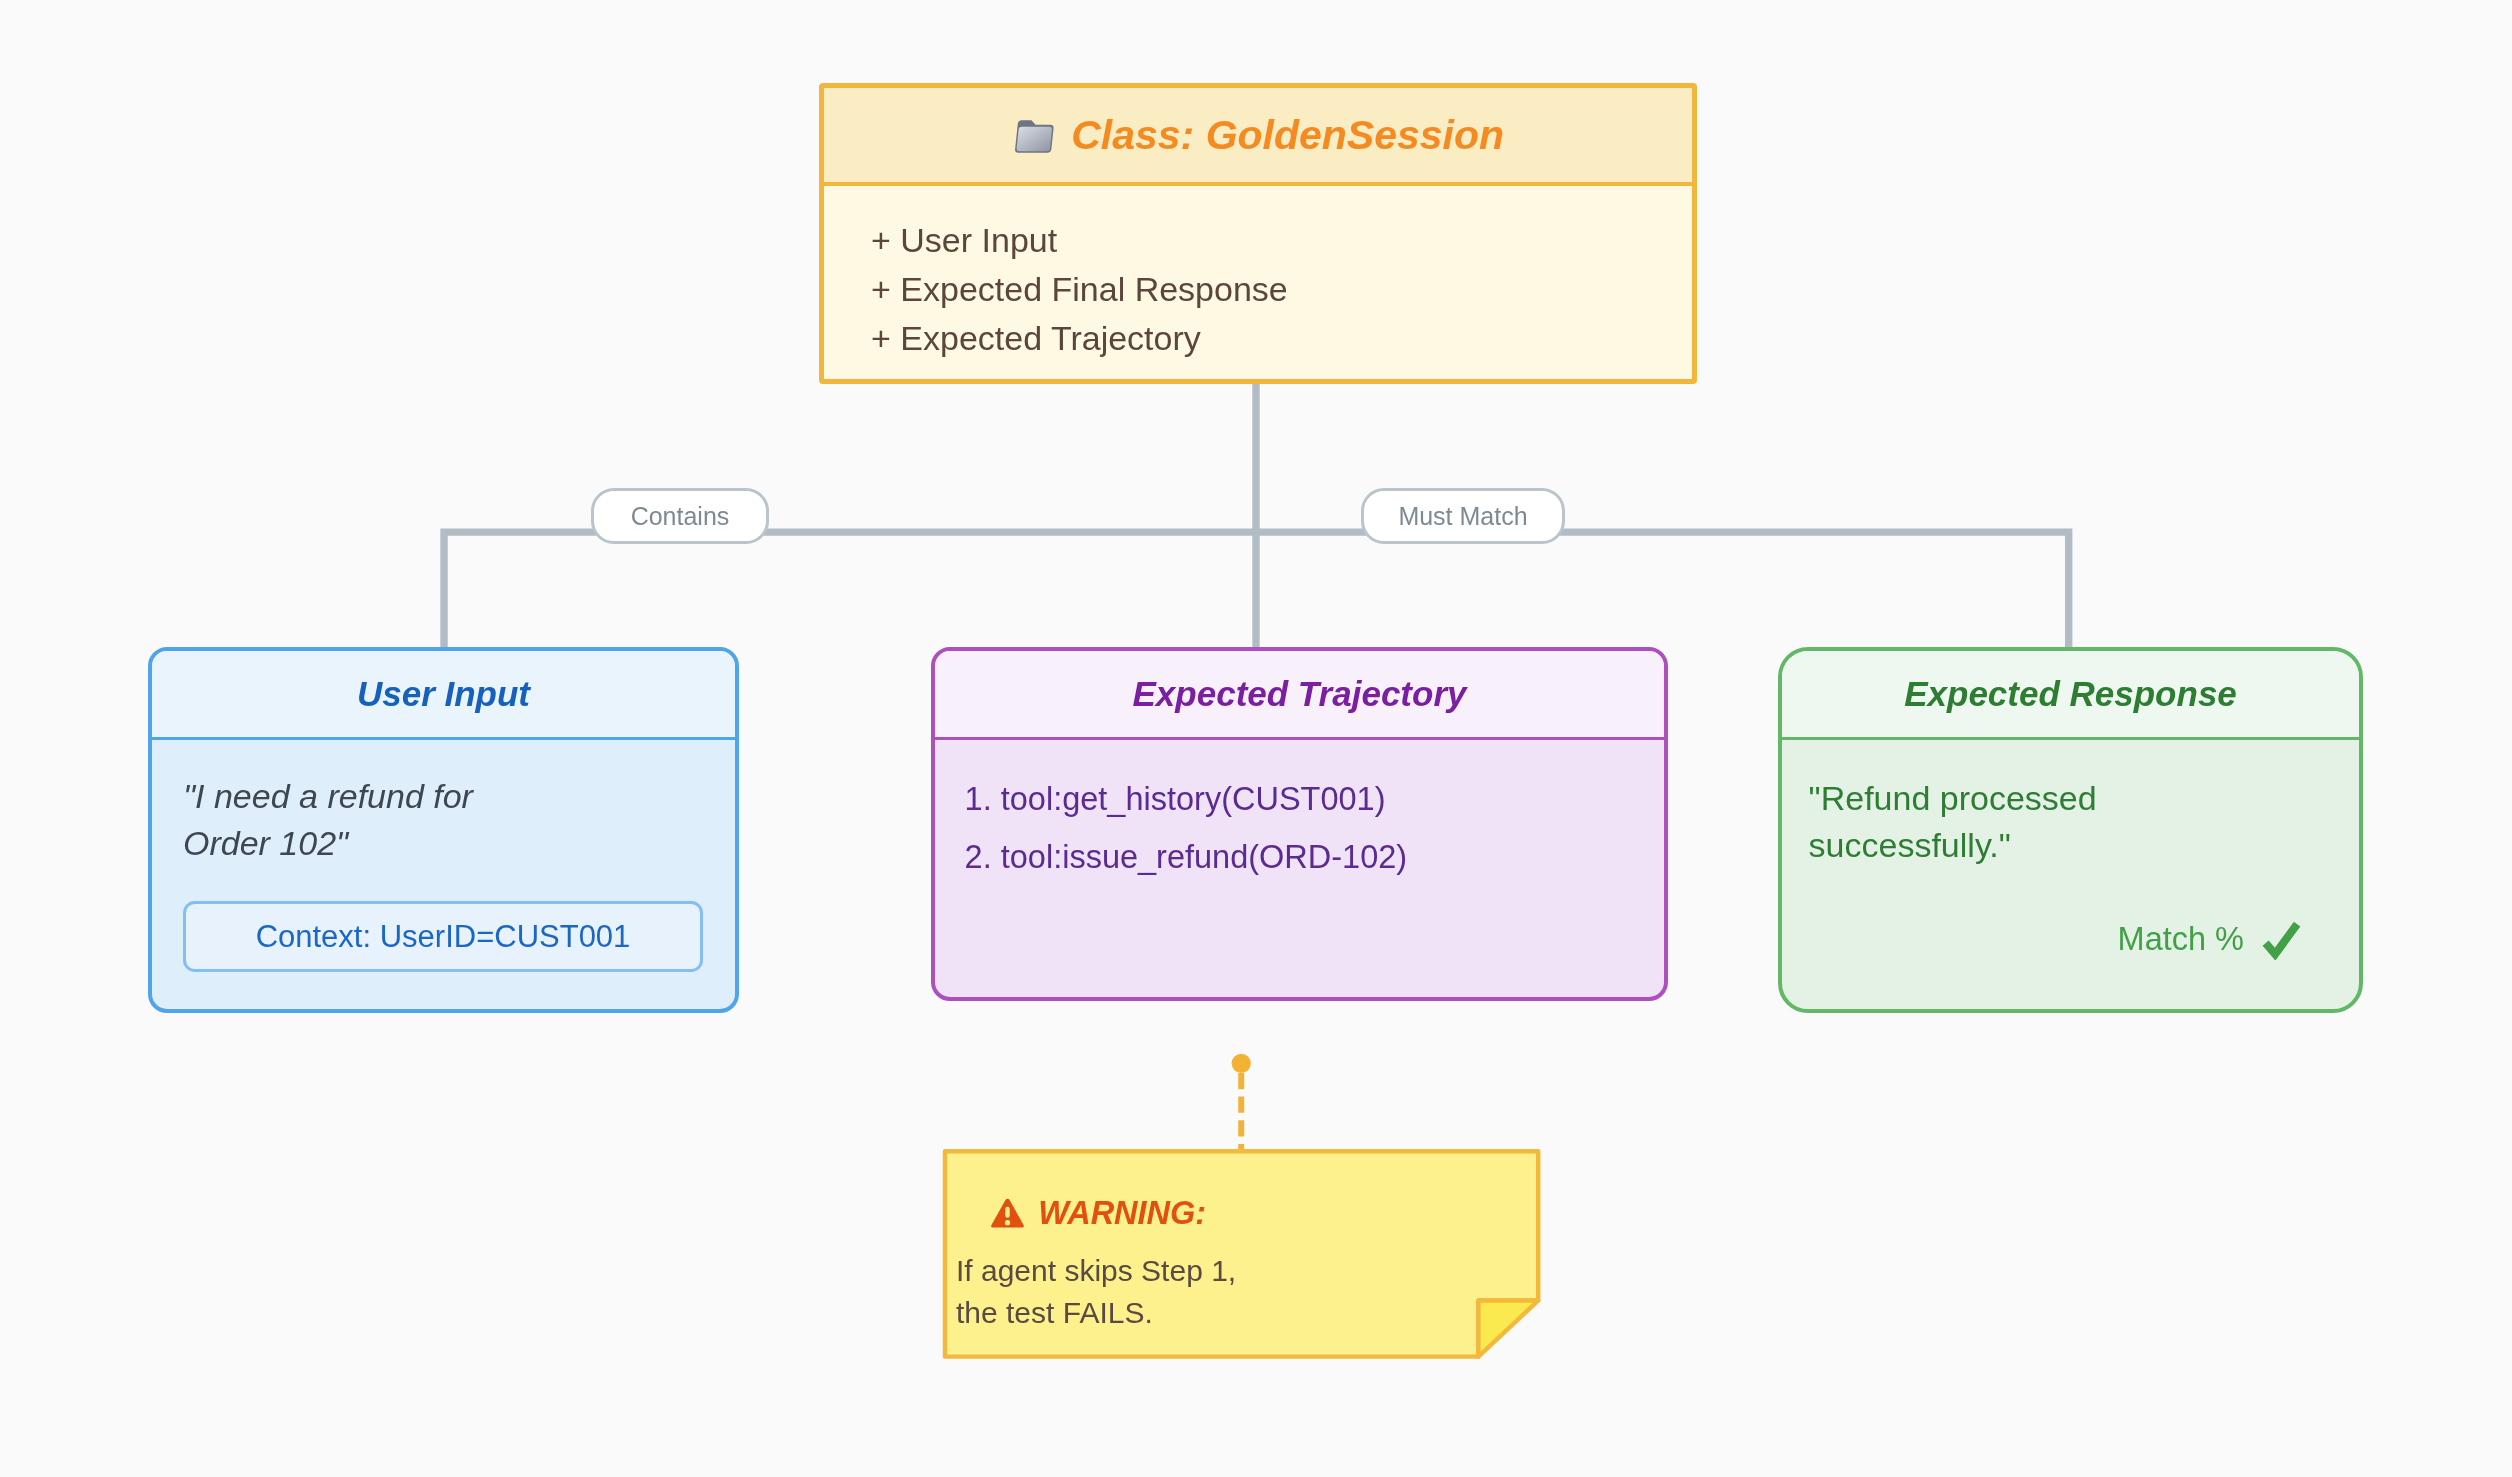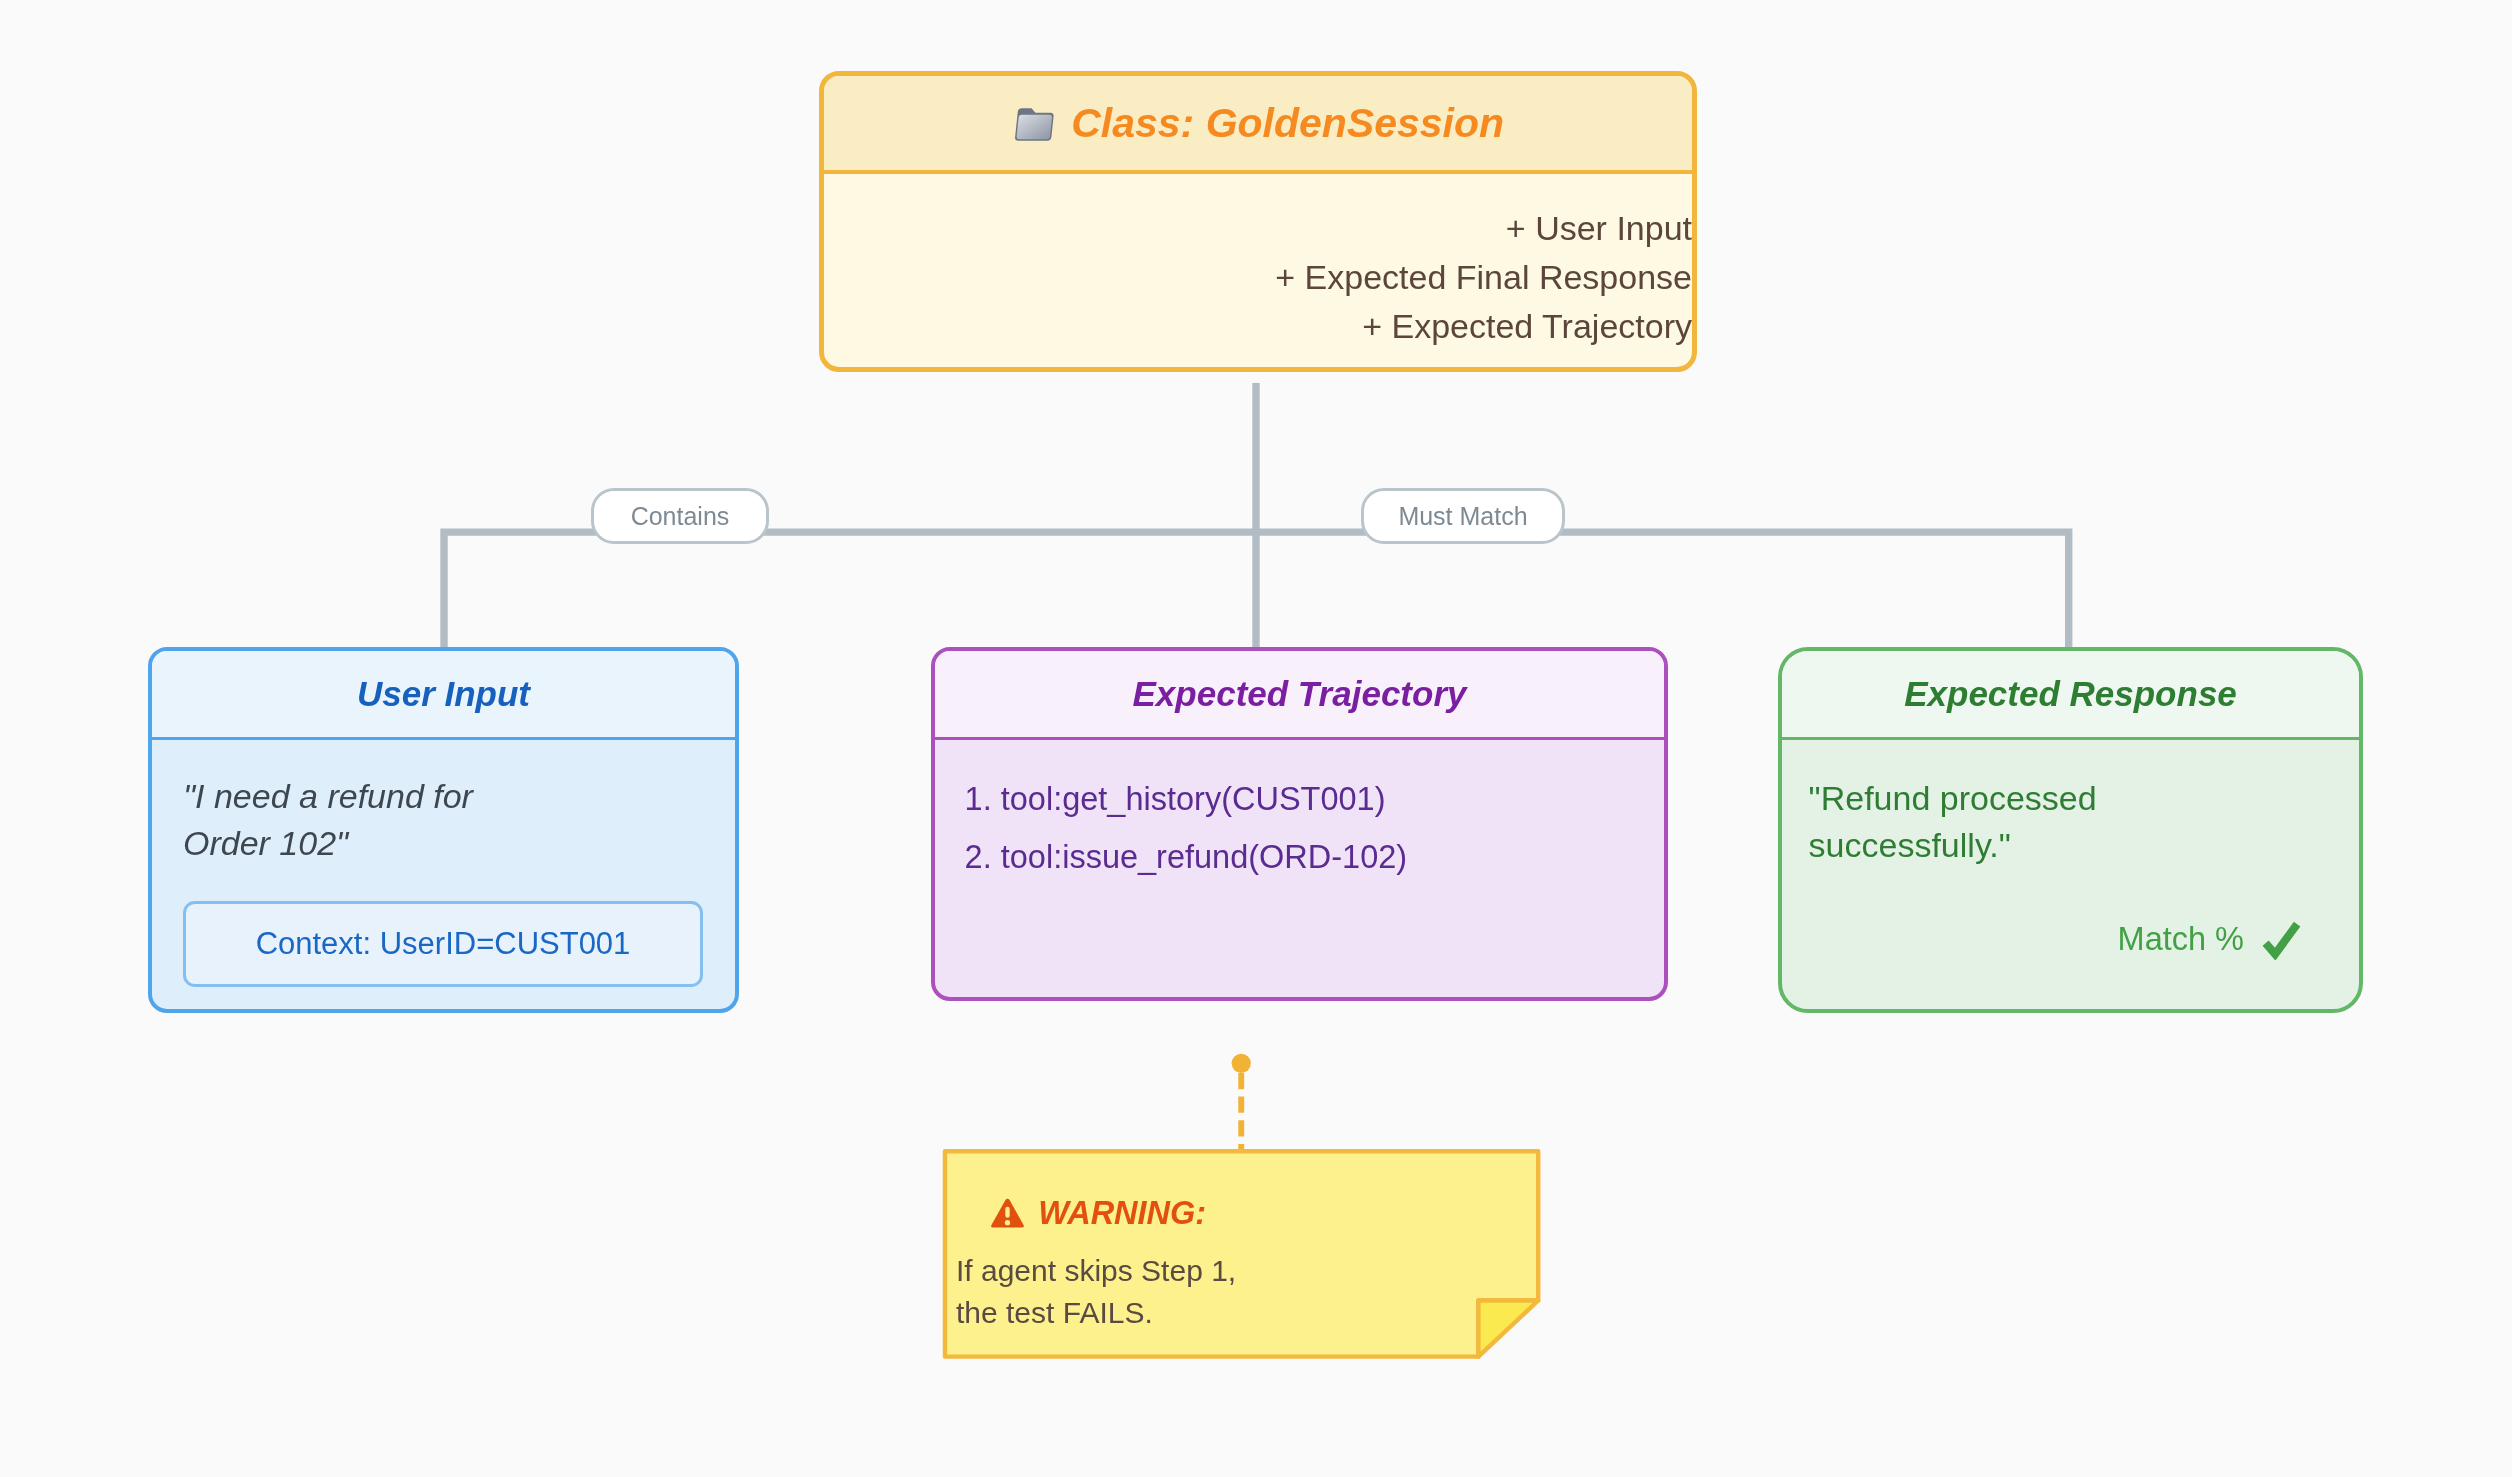--- a/index.html
+++ b/index.html
@@ -23,34 +23,34 @@
   .canvas{position:relative; width:2512px; height:1478px; background:var(--page-bg); overflow:hidden;}
   svg.layer{position:absolute; left:0; top:0; pointer-events:none;}
   .underlay{z-index:0;}
   .overlay{z-index:3;}
 
   .node{position:absolute; box-sizing:border-box; overflow:hidden; z-index:1; border-style:solid;}
   .node .hdr{display:flex; align-items:center; justify-content:center; box-sizing:border-box;
     font-weight:bold; font-style:italic;}
   .node .body{position:relative;}
 
-  #class-box{left:819px; top:71px; width:878px; height:301px;
-    border:5.9px solid var(--class-border); border-radius:20px; background:var(--class-body-bg);text-align:right;}
+  #class-box{left:819px; top:83px; width:878px; height:301px;
+    border:5.9px solid var(--class-border); border-radius:4px; background:var(--class-body-bg);}
   #class-box .hdr{height:98px; background:var(--class-header-bg);
     border-bottom:4.4px solid var(--class-border); font-size:41px; color:var(--class-title); gap:16.3px;}
   #class-members{padding:29.6px 0 0 47px; font-size:34px; line-height:49px; color:var(--class-member-text);}
 
   .child .hdr{height:89px; font-size:35px; border-bottom-style:solid; border-bottom-width:3px;}
 
   #user-input-box{left:148px; top:647px; width:591px; height:366px;
     border:4.4px solid var(--input-border); border-radius:19px; background:var(--input-body-bg);}
   #user-input-box .hdr{background:var(--input-header-bg); border-bottom-color:var(--input-border); color:var(--input-title);}
   #quote{padding:32.5px 0 0 31px; font-style:italic; font-weight:300; font-size:34px;
     line-height:47px; color:var(--input-quote-text);}
-  #context-chip{position:absolute; left:183px; top:901px; width:520px; height:86px; z-index:2;
+  #context-chip{position:absolute; left:183px; top:901px; width:520px; height:71px; z-index:2;
     box-sizing:border-box; background:var(--context-bg); border:3px solid var(--context-border);
     border-radius:11.8px; display:flex; align-items:center; justify-content:center;
     font-size:31px; color:var(--context-text);}
 
   #trajectory-box{left:931px; top:647px; width:737px; height:354px;
     border:4.4px solid var(--traj-border); border-radius:19px; background:var(--traj-body-bg);}
   #trajectory-box .hdr{background:var(--traj-header-bg); border-bottom-color:var(--traj-border); color:var(--traj-title);}
   #traj-items{padding:29.6px 0 0 29.6px; font-size:32.5px; line-height:58px; color:var(--traj-item-text);}
 
   #response-box{left:1778px; top:647px; width:585px; height:366px;

